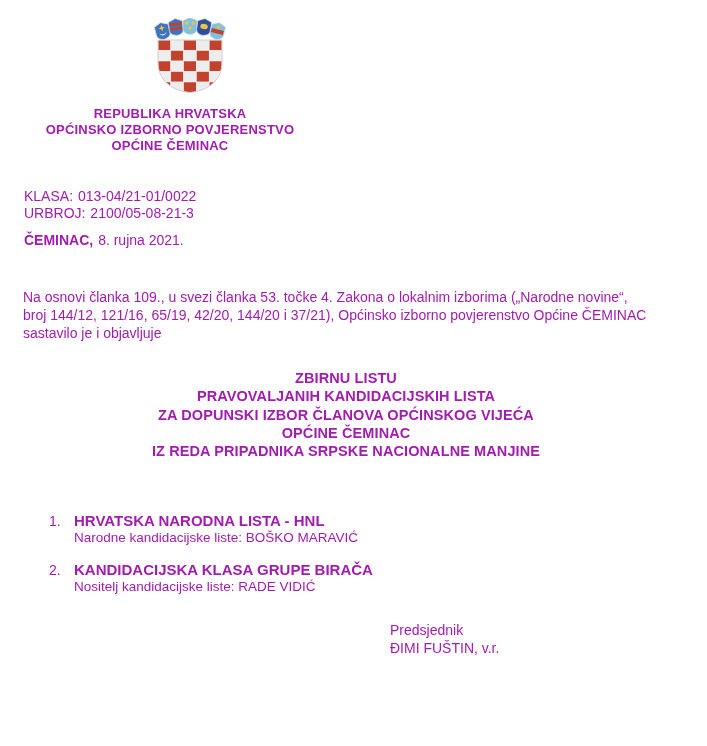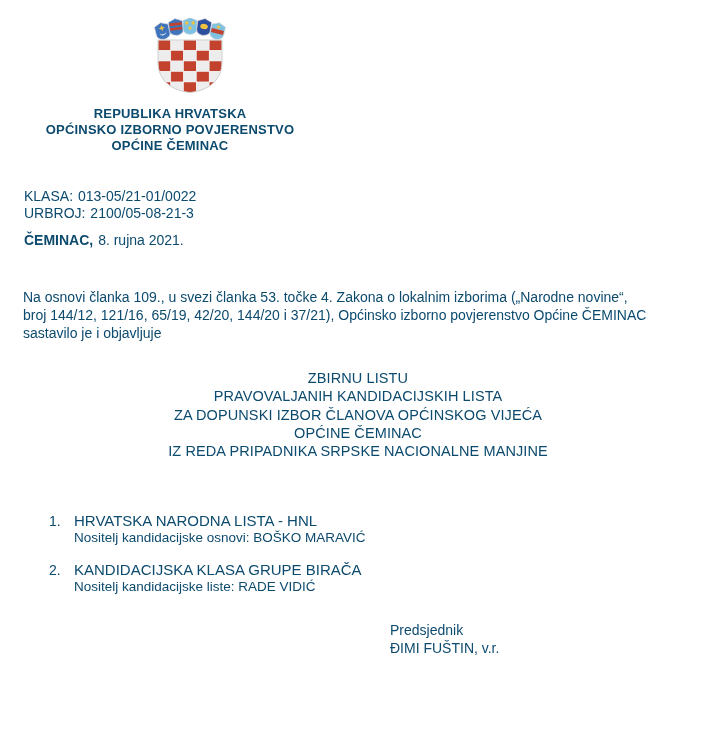--- a/index.html
+++ b/index.html
@@ -2,21 +2,21 @@
 <html><head>
 <meta charset="utf-8">
 <style>
   html, body { margin: 0; padding: 0; background: #ffffff; }
   .page {
     position: relative;
     width: 707px;
     height: 746px;
     background: #ffffff;
     font-family: "Liberation Sans", "DejaVu Sans", sans-serif;
-    color: #0c4a6e;
+    color: #a21caf;
     overflow: hidden;
   }
   .coa {
     position: absolute;
     left: 152px;
     top: 18px;
     width: 76px;
     height: 78px;
   }
   .org-header {
@@ -57,42 +57,41 @@
     line-height: 18px;
     white-space: pre-line;
   }
   .doc-title {
     position: absolute;
     top: 369px;
     left: 0;
     width: 692px;
     text-align: center;
     font-size: 14.5px;
-    font-weight: normal;
+    font-weight: bold;
     line-height: 18.3px;
     white-space: pre-line;
     letter-spacing: 0.1px;
-    padding-left: 12px;
   }
   .list-item {
     position: absolute;
     left: 49px;
   }
   .list-item.item-0 { top: 512px; }
   .list-item.item-1 { top: 561px; }
   .list-item .num {
     position: absolute;
     left: 0;
     top: 1px;
     font-size: 14px;
   }
   .list-item .body { margin-left: 25px; }
   .list-item .name {
     font-size: 15px;
-    font-weight: normal;
+    font-weight: bold;
     line-height: 17px;
     white-space: nowrap;
   }
   .list-item .holder {
     font-size: 13.5px;
     line-height: 17px;
     white-space: nowrap;
   }
   .signature {
     position: absolute;
@@ -173,21 +172,21 @@
       </g>
     <path d="M6,22 H70 V44 C70,62 57,72.5 38,74.5 C19,72.5 6,62 6,44 Z" fill="none" stroke-width="1" stroke="#cfcfcf"></path>
   </svg>
 
   <div class="org-header">REPUBLIKA HRVATSKA
 OPĆINSKO IZBORNO POVJERENSTVO
 OPĆINE ČEMINAC</div>
 
   <div class="ref-block">
     <div class="ref-line">
-      <span class="lbl">KLASA:</span><span class="val">013-05/21-01/0022</span>
+      <span class="lbl">KLASA:</span><span class="val">013-04/21-01/0022</span>
     </div>
     <div class="ref-line">
       <span class="lbl">URBROJ:</span><span class="val">2100/05-08-21-3</span>
     </div>
   </div>
 
   <div class="dateline">
     <span class="place">ČEMINAC,</span><span class="date">8. rujna 2021.</span>
   </div>
 
@@ -198,21 +197,21 @@
   <div class="doc-title">ZBIRNU LISTU
 PRAVOVALJANIH KANDIDACIJSKIH LISTA
 ZA DOPUNSKI IZBOR ČLANOVA OPĆINSKOG VIJEĆA
 OPĆINE ČEMINAC
 IZ REDA PRIPADNIKA SRPSKE NACIONALNE MANJINE</div>
 
   <div class="list-item item-0">
     <span class="num">1.</span>
     <div class="body">
       <div class="name">HRVATSKA NARODNA LISTA - HNL</div>
-      <div class="holder">Nositelj kandidacijske osnovi: BOŠKO MARAVIĆ</div>
+      <div class="holder">Narodne kandidacijske liste: BOŠKO MARAVIĆ</div>
     </div>
   </div>
   <div class="list-item item-1">
     <span class="num">2.</span>
     <div class="body">
       <div class="name">KANDIDACIJSKA KLASA GRUPE BIRAČA</div>
       <div class="holder">Nositelj kandidacijske liste: RADE VIDIĆ</div>
     </div>
   </div>
 

